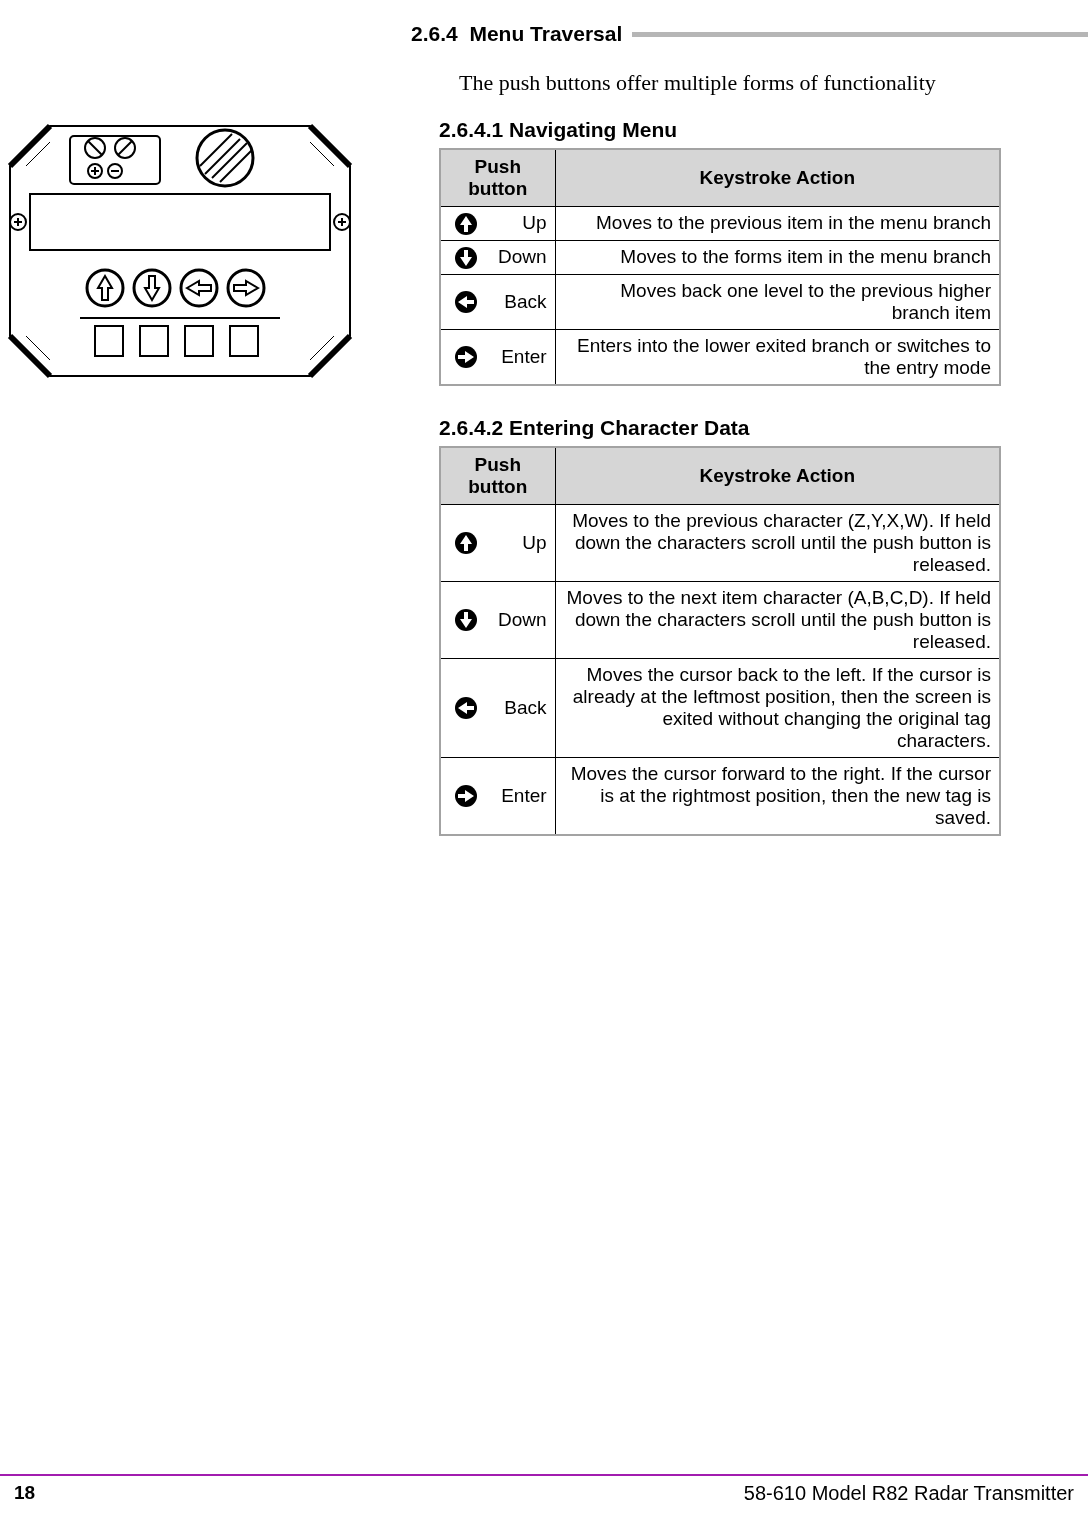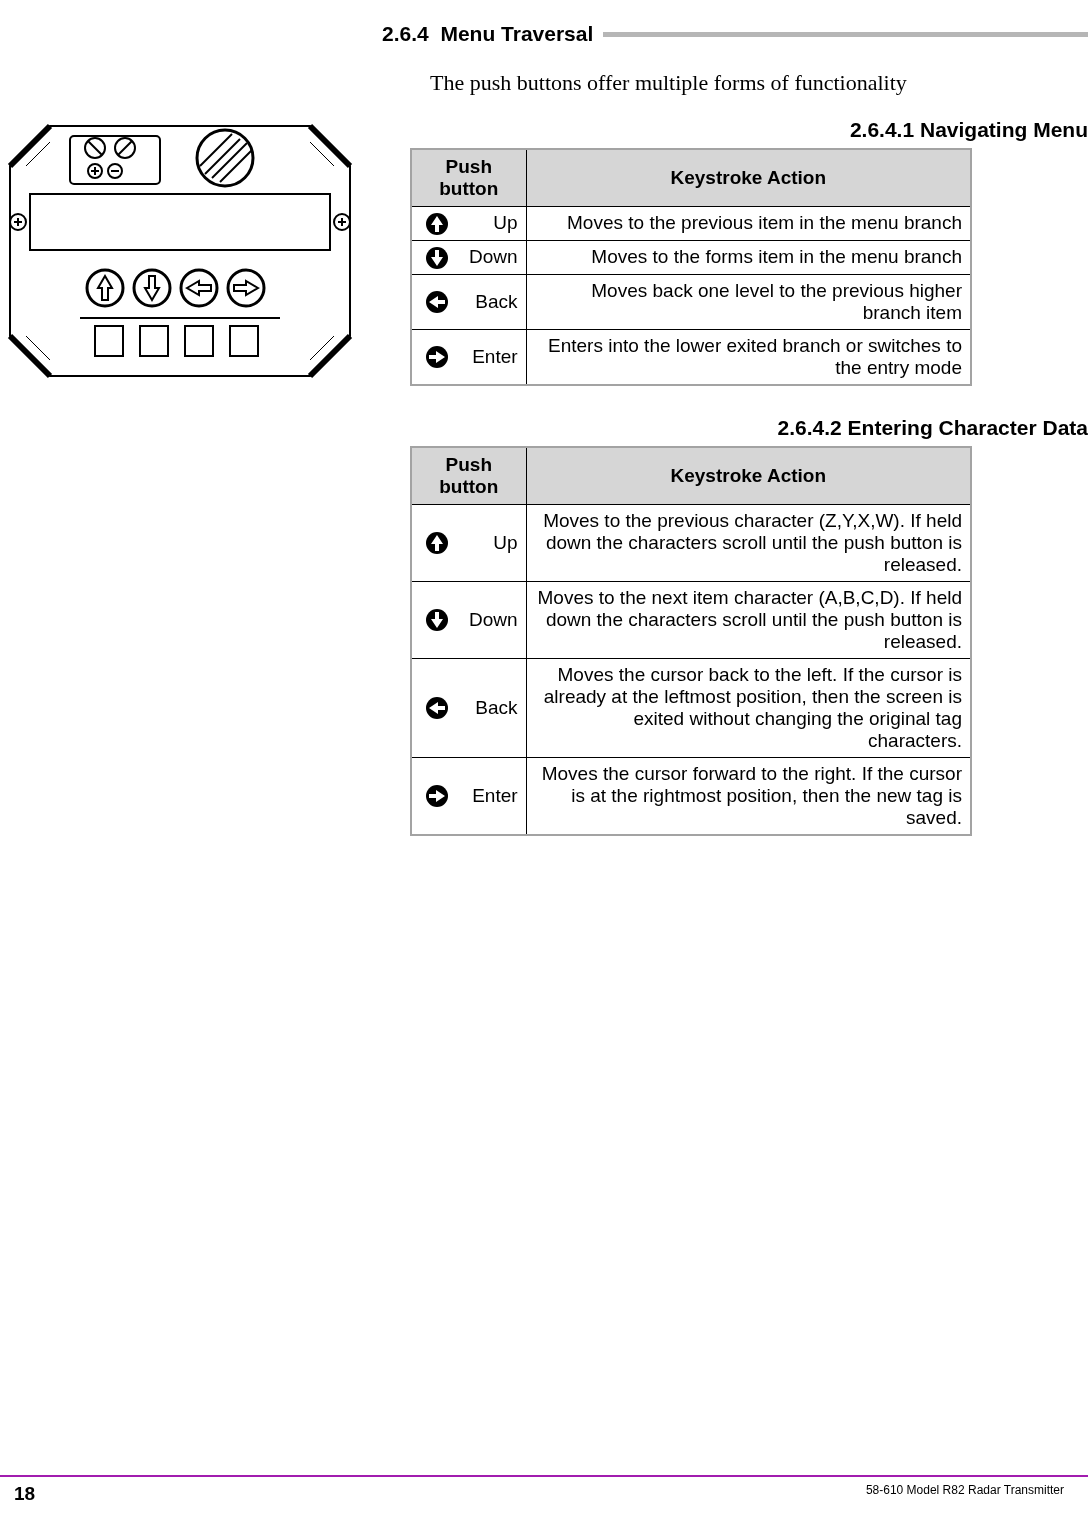--- a/index.html
+++ b/index.html
@@ -9,20 +9,21 @@
     background: #fff;
     font-family: Arial, Helvetica, sans-serif;
     color: #000;
     position: relative;
   }
   .page {
     position: relative;
     width: 100%;
     height: 100%;
     padding-top: 22px;
+    padding-left: 29px;
   }
   .section-head {
     font-weight: bold;
     font-size: 21px;
     margin-left: 382px;
     display: flex;
     align-items: center;
     gap: 10px;
   }
   .section-head .bar {
@@ -36,21 +37,20 @@
     font-size: 22px;
     margin-left: 430px;
     margin-top: 24px;
   }
   .subhead {
     font-weight: bold;
     font-size: 21px;
     margin-left: 410px;
     margin-top: 22px;
     margin-bottom: 6px;
-    text-align: right;
   }
   table.btn-table {
     border-collapse: collapse;
     margin-left: 410px;
     width: 562px;
     border: 2px solid #a3a3a3;
     font-size: 19px;
   }
   table.btn-table th {
     background: #d6d6d6;
@@ -96,21 +96,21 @@
     bottom: 26px;
     left: 0;
     width: 100%;
     border-top: 2px solid #a21caf;
     padding-top: 6px;
     display: flex;
     justify-content: space-between;
     font-size: 16px;
   }
   .footer .pn { font-weight: bold; font-size: 19px; margin-left: 14px;}
-  .footer .doc { margin-right: 24px; font-size: 12px;}
+  .footer .doc { margin-right: 14px; font-size: 20px;}
 </style>
 </head>
 <body>
 
 <div class="page">
 
   <div class="section-head">
     <span><span>2.6.4</span>&nbsp;&nbsp;<span>Menu Traversal</span></span>
     <span class="bar"></span>
   </div>

